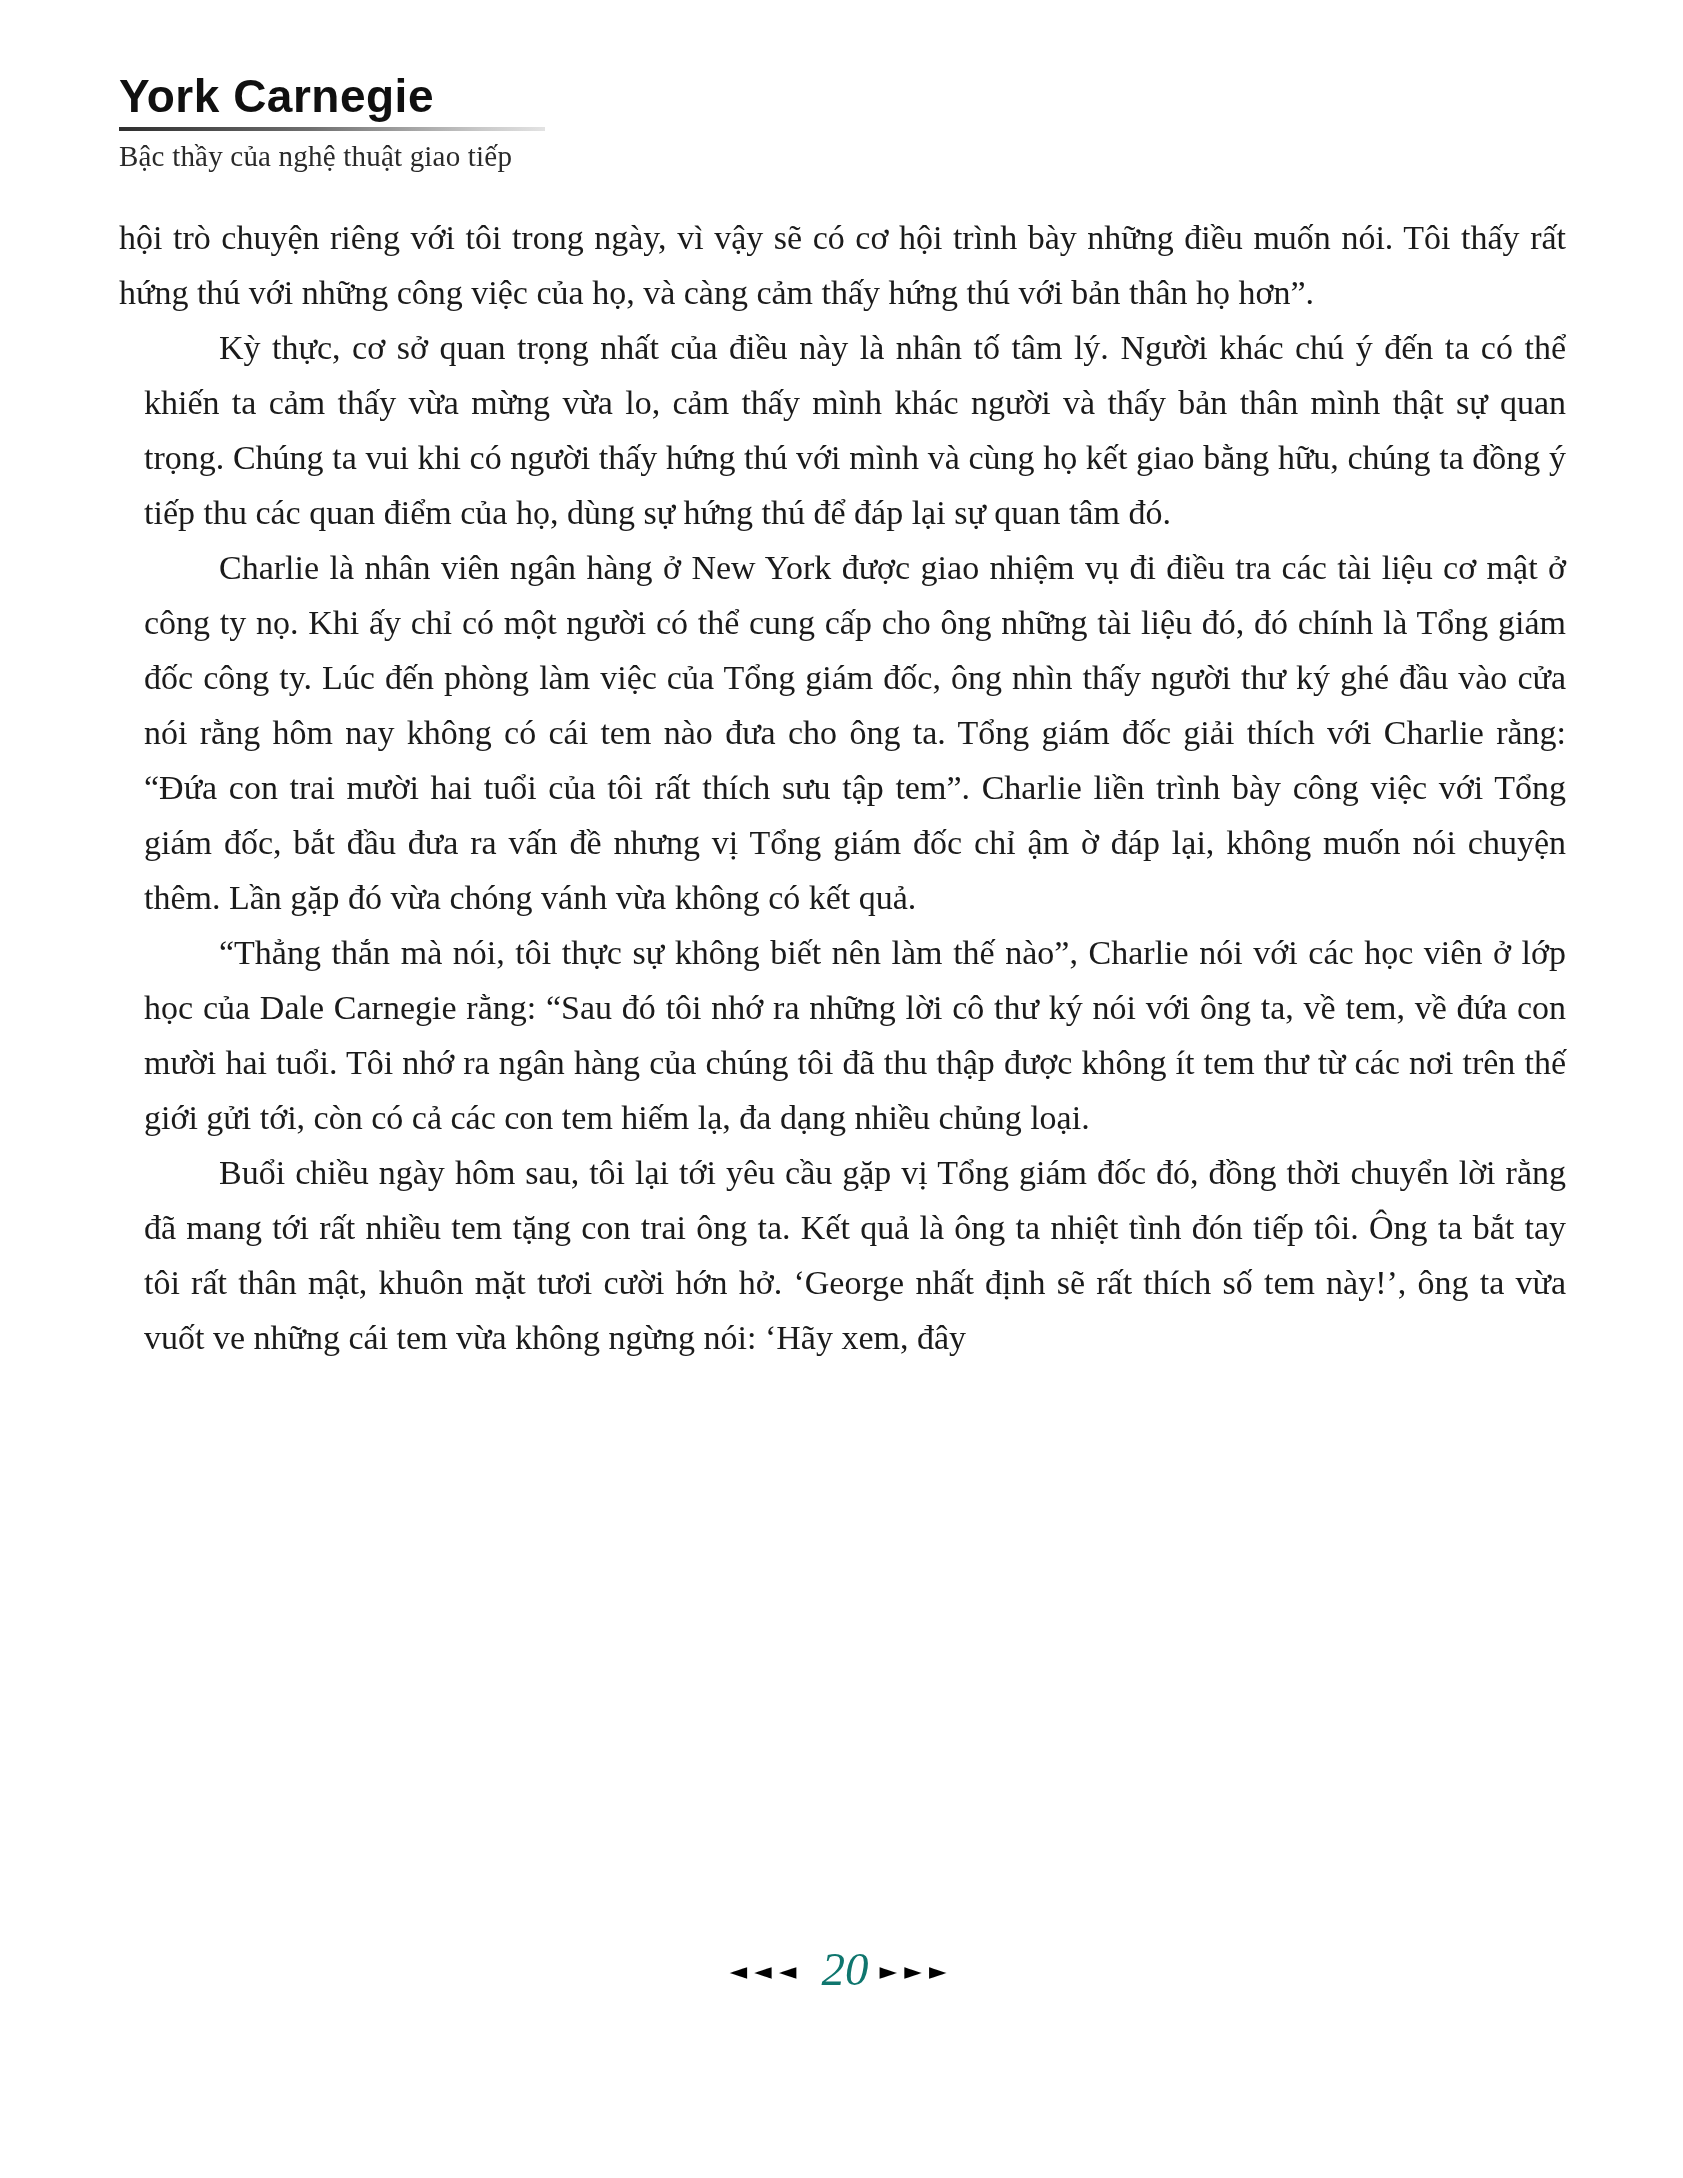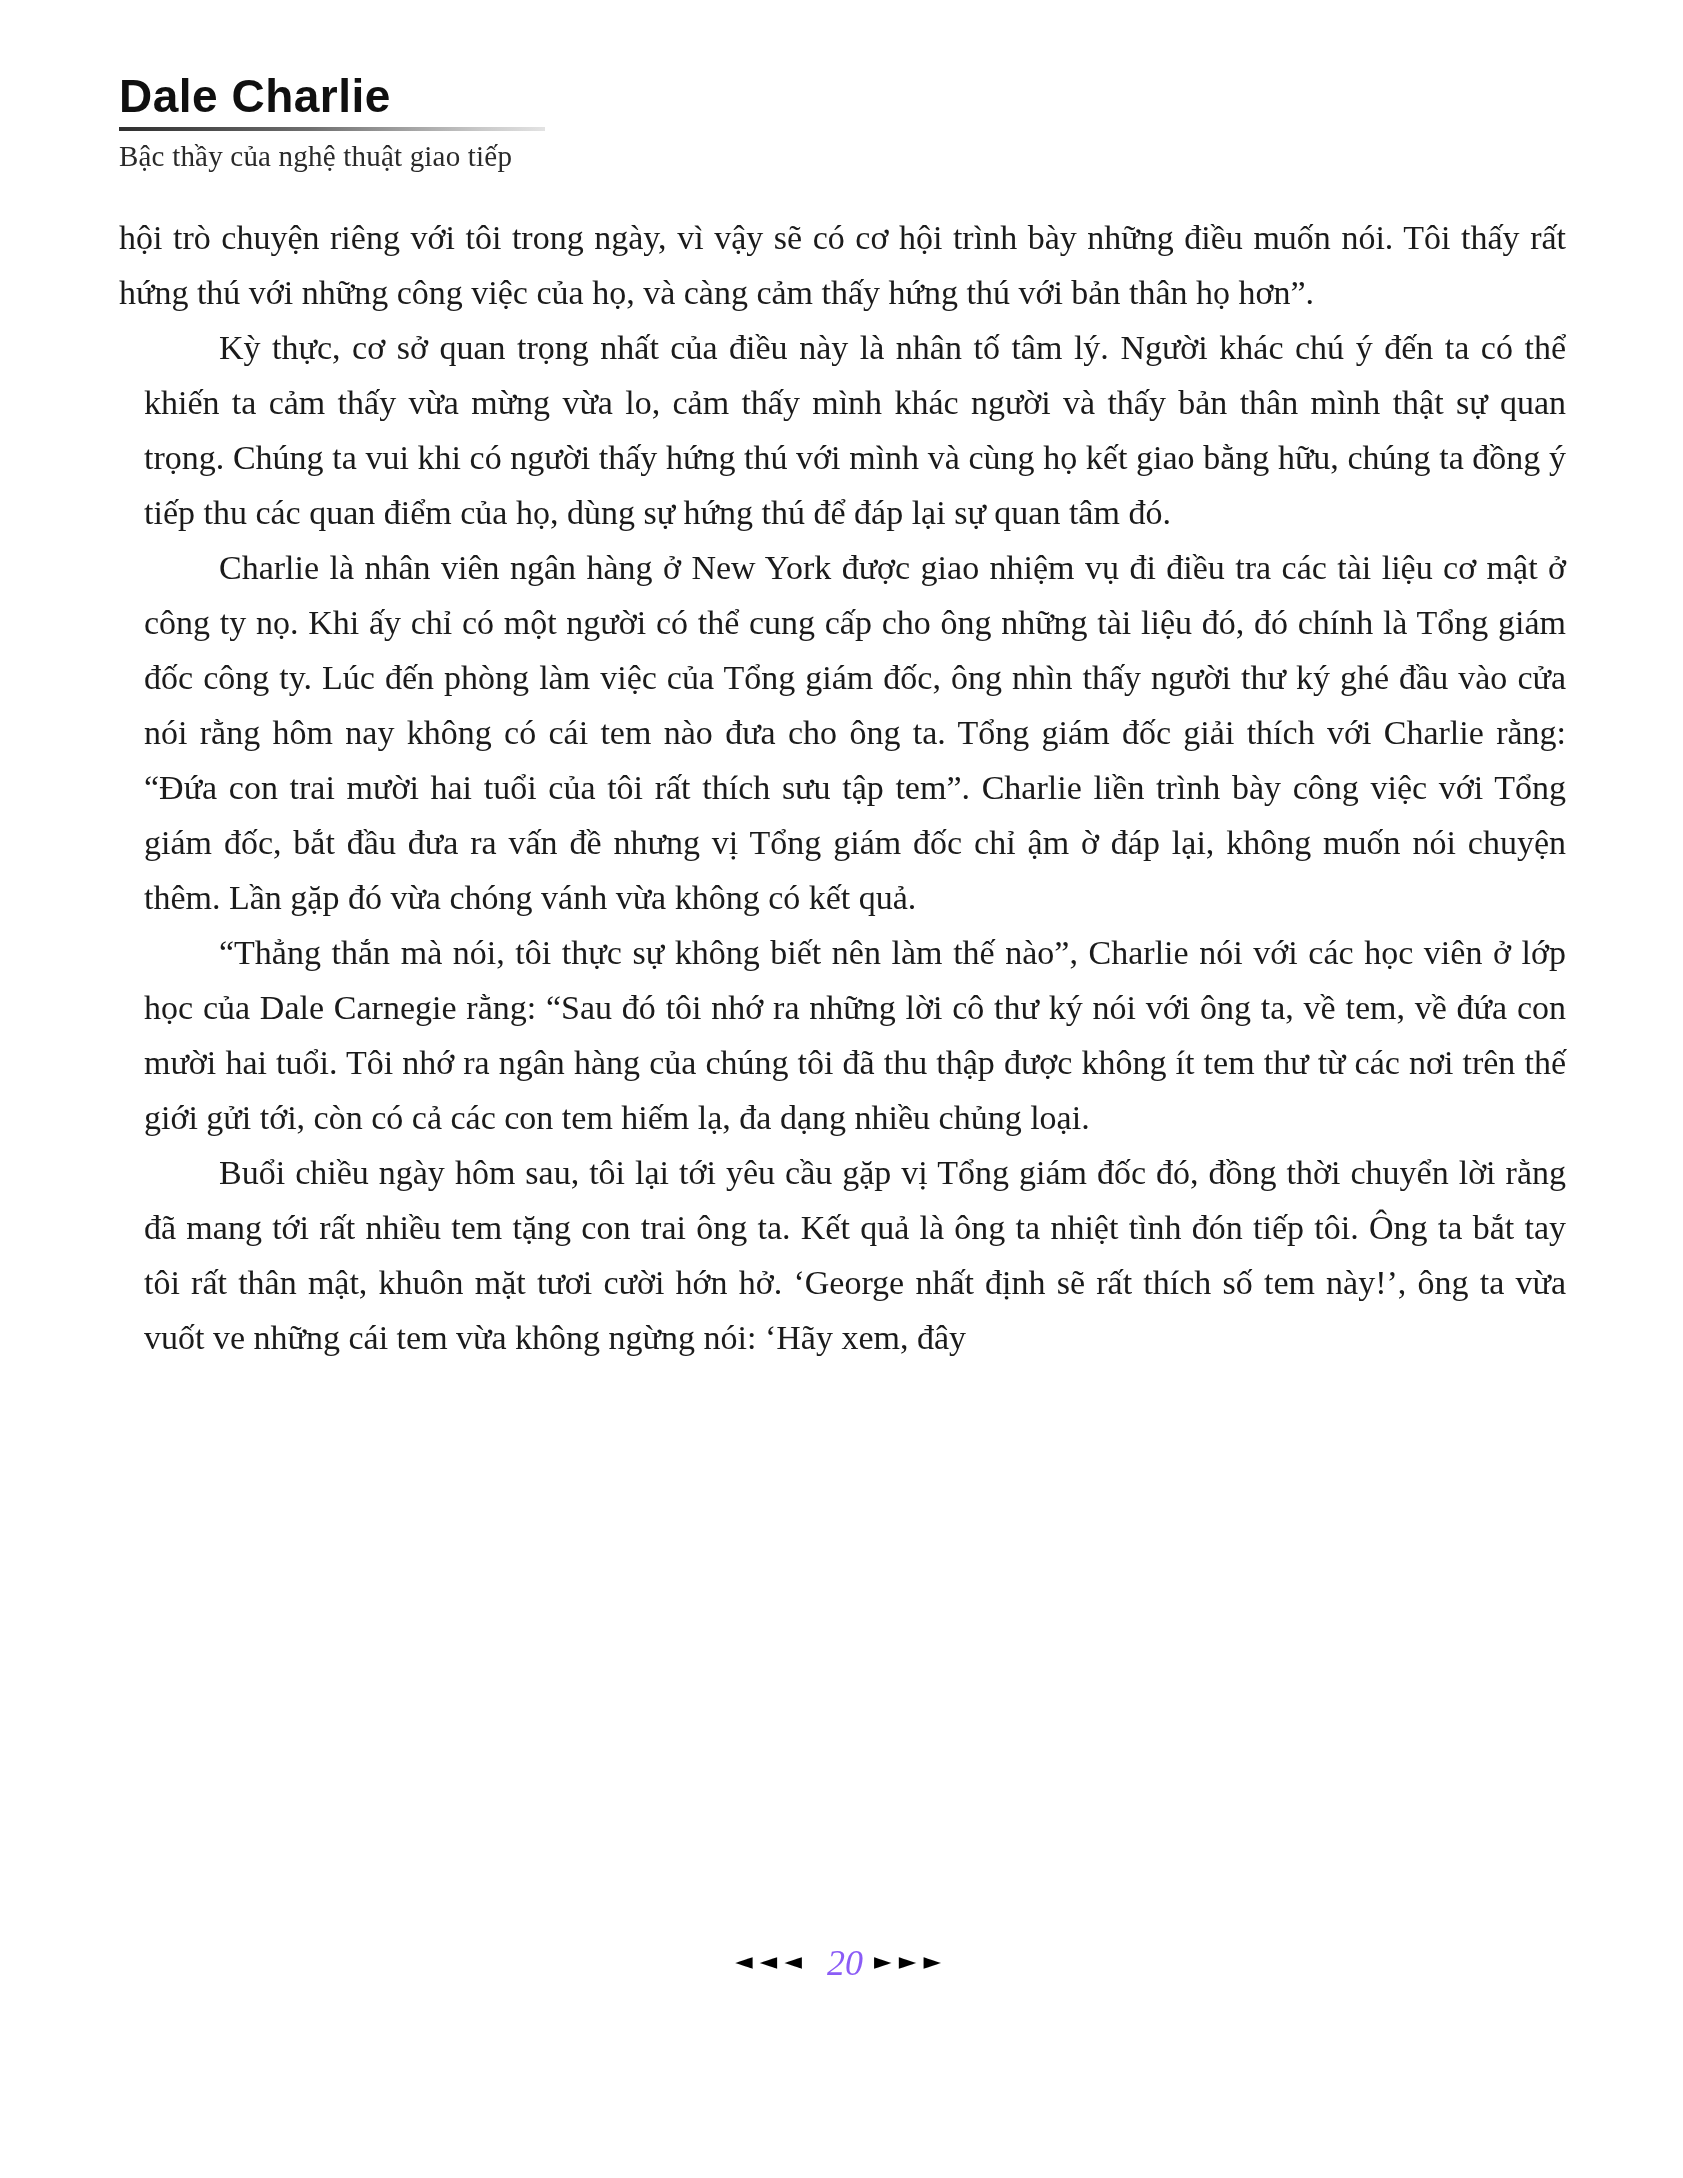--- a/index.html
+++ b/index.html
@@ -69,31 +69,31 @@
     font-size: 23px;
     letter-spacing: 7px;
     color: #000;
     vertical-align: 6px;
   }
   .footer .arrows.left  { margin-right: 14px; }
   .footer .arrows.right { margin-left: 7px; }
   .footer .pagenum {
     font-family: "Liberation Serif", serif;
     font-style: italic;
-    font-size: 36px;
-    color: #8b5cf6;
+    font-size: 47px;
+    color: #0f766e;
   }
 </style>
 </head>
 <body>
 
 <div class="page">
 
   <header class="header">
-    <div class="author-name">Dale Charlie</div>
+    <div class="author-name">York Carnegie</div>
     <div class="header-rule"></div>
     <div class="tagline">Bậc thầy của nghệ thuật giao tiếp</div>
   </header>
 
   <main class="body-text">
     <p class="continuation">hội trò chuyện riêng với tôi trong ngày, vì vậy sẽ có cơ hội trình bày những điều muốn nói. Tôi thấy rất hứng thú với những công việc của họ, và càng cảm thấy hứng thú với bản thân họ hơn”.</p>
     <p class="indent">Kỳ thực, cơ sở quan trọng nhất của điều này là nhân tố tâm lý. Người khác chú ý đến ta có thể khiến ta cảm thấy vừa mừng vừa lo, cảm thấy mình khác người và thấy bản thân mình thật sự quan trọng. Chúng ta vui khi có người thấy hứng thú với mình và cùng họ kết giao bằng hữu, chúng ta đồng ý tiếp thu các quan điểm của họ, dùng sự hứng thú để đáp lại sự quan tâm đó.</p>
     <p class="indent">Charlie là nhân viên ngân hàng ở New York được giao nhiệm vụ đi điều tra các tài liệu cơ mật ở công ty nọ. Khi ấy chỉ có một người có thể cung cấp cho ông những tài liệu đó, đó chính là Tổng giám đốc công ty. Lúc đến phòng làm việc của Tổng giám đốc, ông nhìn thấy người thư ký ghé đầu vào cửa nói rằng hôm nay không có cái tem nào đưa cho ông ta. Tổng giám đốc giải thích với Charlie rằng: “Đứa con trai mười hai tuổi của tôi rất thích sưu tập tem”. Charlie liền trình bày công việc với Tổng giám đốc, bắt đầu đưa ra vấn đề nhưng vị Tổng giám đốc chỉ ậm ờ đáp lại, không muốn nói chuyện thêm. Lần gặp đó vừa chóng vánh vừa không có kết quả.</p>
     <p class="indent">“Thẳng thắn mà nói, tôi thực sự không biết nên làm thế nào”, Charlie nói với các học viên ở lớp học của Dale Carnegie rằng: “Sau đó tôi nhớ ra những lời cô thư ký nói với ông ta, về tem, về đứa con mười hai tuổi. Tôi nhớ ra ngân hàng của chúng tôi đã thu thập được không ít tem thư từ các nơi trên thế giới gửi tới, còn có cả các con tem hiếm lạ, đa dạng nhiều chủng loại.</p>
     <p class="indent">Buổi chiều ngày hôm sau, tôi lại tới yêu cầu gặp vị Tổng giám đốc đó, đồng thời chuyển lời rằng đã mang tới rất nhiều tem tặng con trai ông ta. Kết quả là ông ta nhiệt tình đón tiếp tôi. Ông ta bắt tay tôi rất thân mật, khuôn mặt tươi cười hớn hở. ‘George nhất định sẽ rất thích số tem này!’, ông ta vừa vuốt ve những cái tem vừa không ngừng nói: ‘Hãy xem, đây</p>

